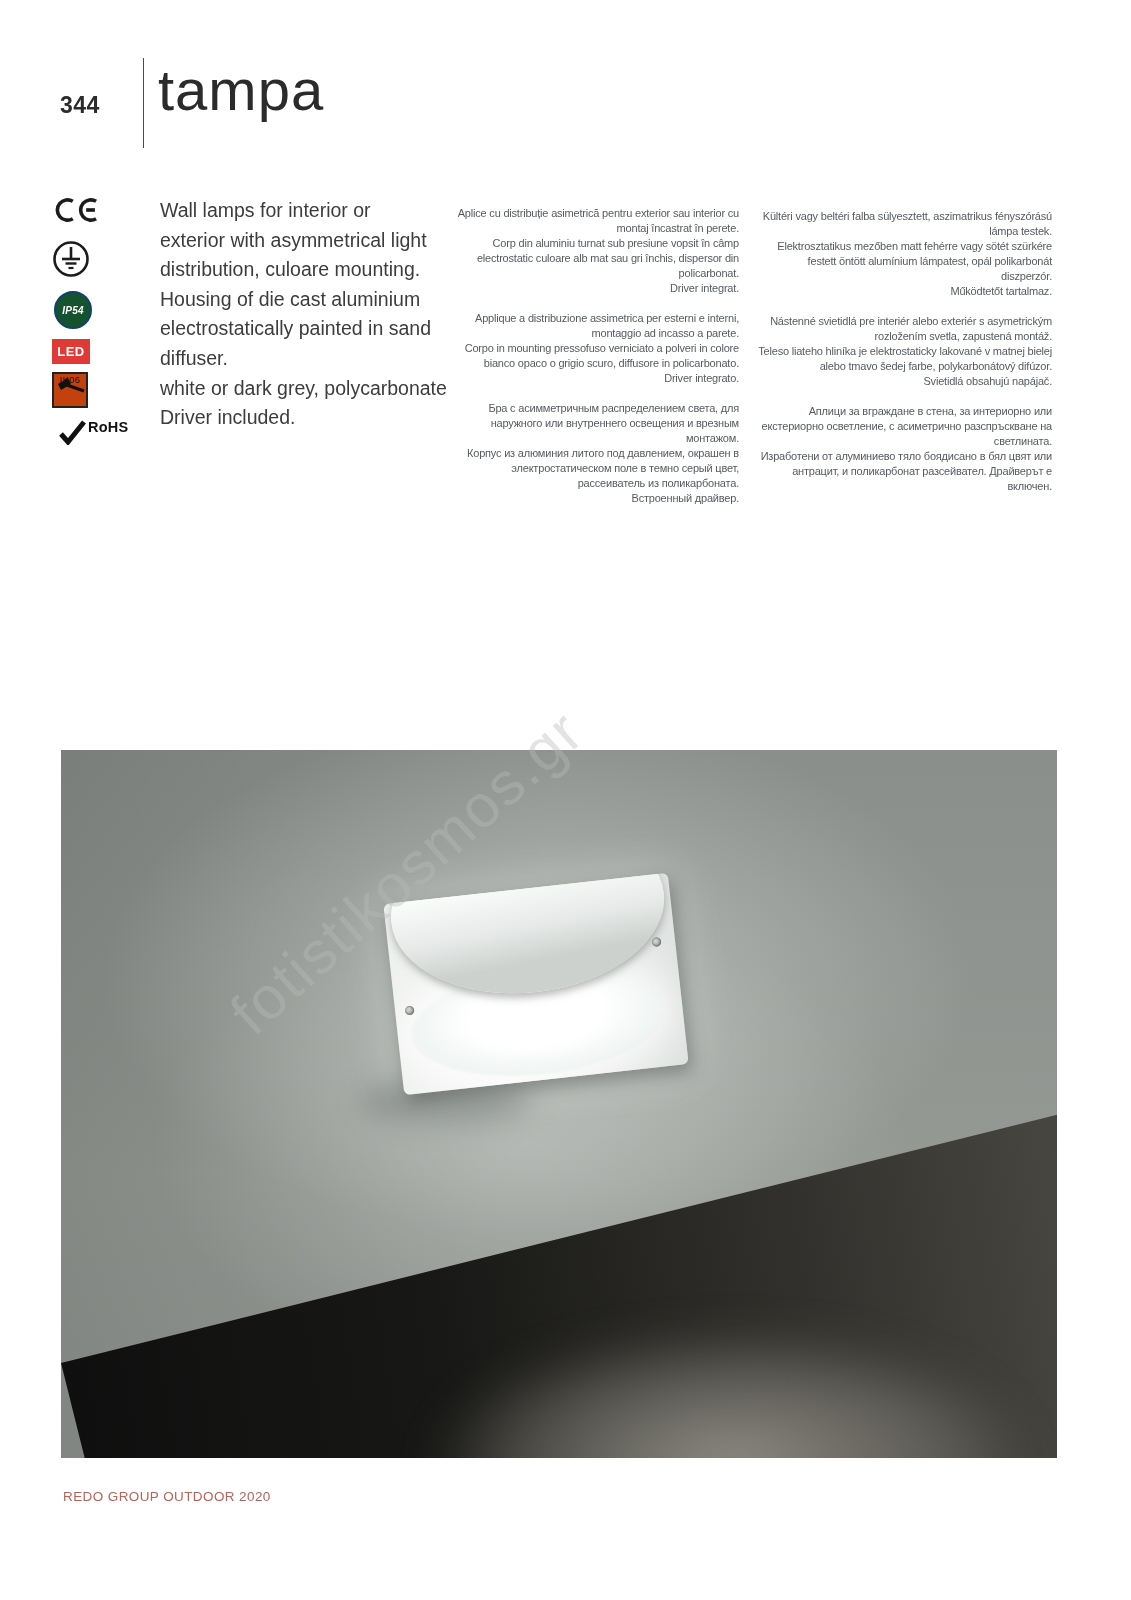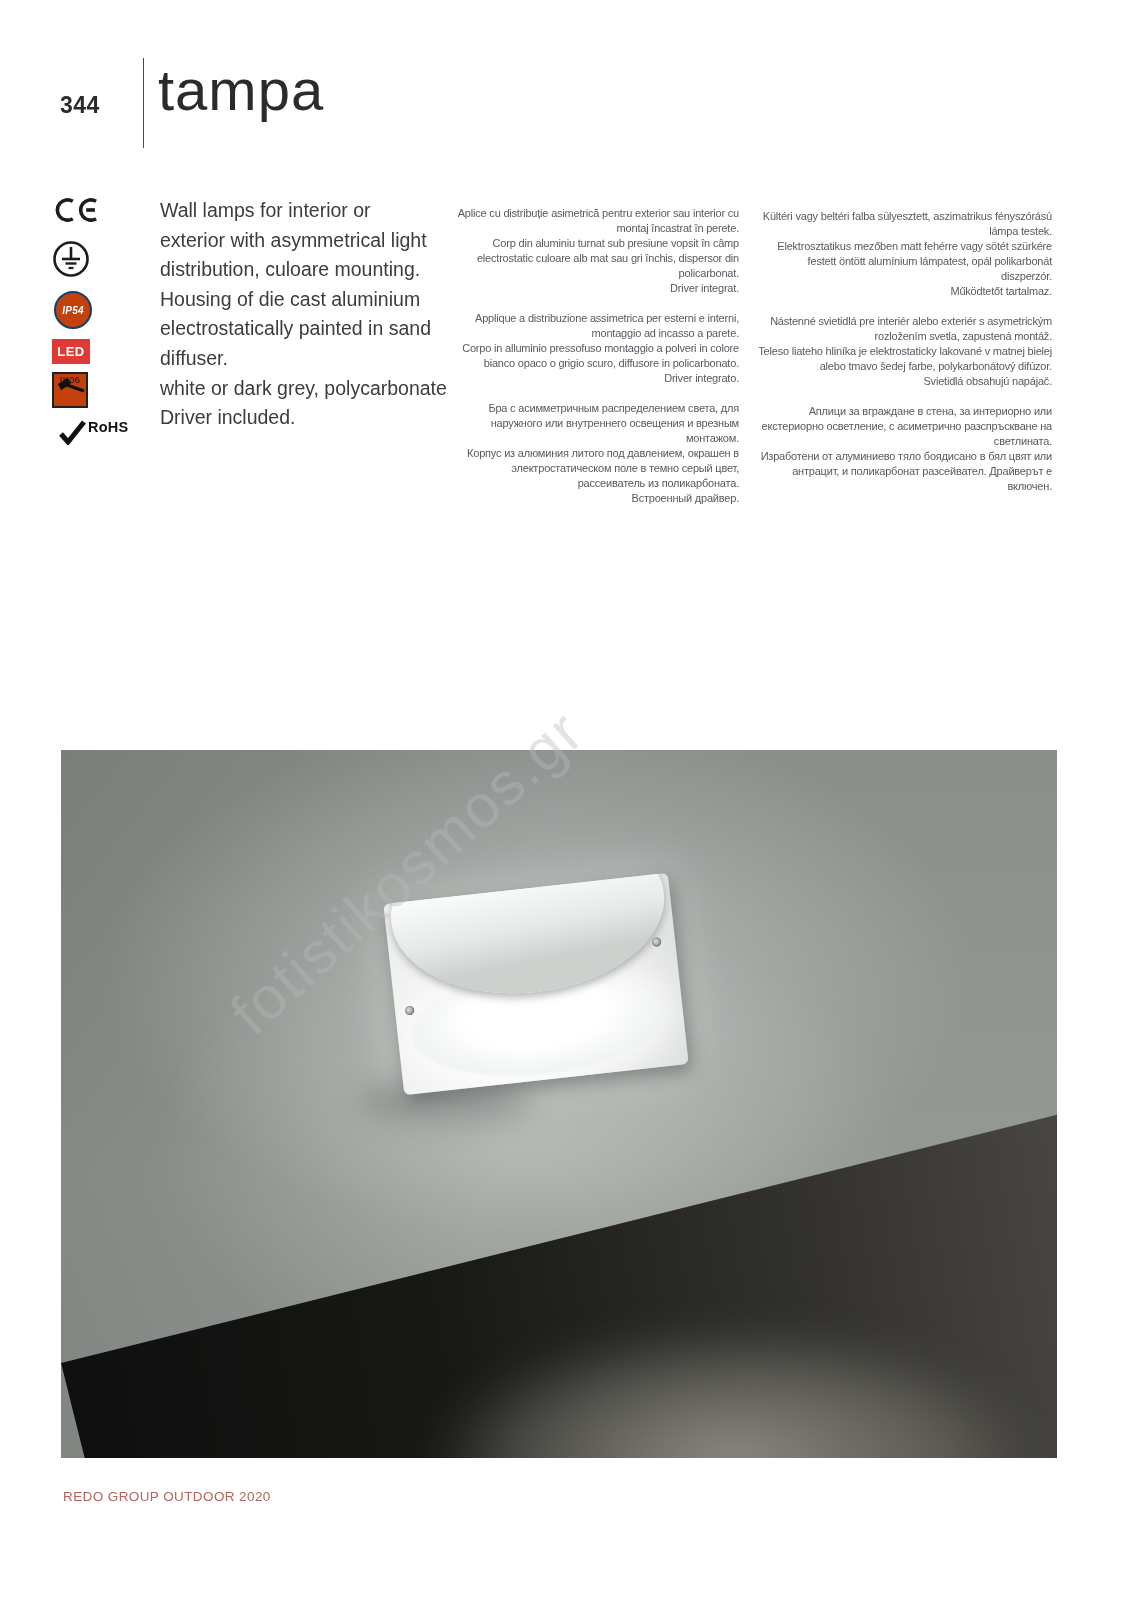--- a/index.html
+++ b/index.html
@@ -7,21 +7,21 @@
     width:1131px;height:1600px;position:relative;background:#ffffff;
     font-family:"Liberation Sans", sans-serif;color:#3c3c3c;overflow:hidden;
   }
   
   .page-number{position:absolute;left:60px;top:92px;font-size:23px;font-weight:700;color:#2b2b2b;letter-spacing:.5px;}
   .header-divider{position:absolute;left:143px;top:58px;width:1px;height:90px;background:#4a4a4a;}
   .product-name{position:absolute;left:158px;top:56px;font-size:58px;font-weight:400;color:#2b2b2b;letter-spacing:1px;}
   
   .cert-col{position:absolute;left:52px;top:191px;width:58px;display:flex;flex-direction:column;align-items:flex-start;}
   .cert-item{margin-bottom:7px;}
-  .badge-ip54{width:34px;height:34px;border-radius:50%;background:#c2410c;border:2px solid #12406f;
+  .badge-ip54{width:34px;height:34px;border-radius:50%;background:#14532d;border:2px solid #12406f;
     display:flex;align-items:center;justify-content:center;color:#fff;font-size:10px;font-weight:700;
     letter-spacing:.2px;margin:2px 0 7px 2px;font-style:italic;}
   .badge-led{width:38px;height:25px;background:#e03a36;display:flex;align-items:center;justify-content:center;
     color:#fff;font-size:13px;font-weight:700;letter-spacing:.5px;margin:3px 0 8px 0;text-align:right;}
   .badge-ik06{width:36px;height:36px;border:2px solid #222;background:#c2410c;box-sizing:border-box;
     display:flex;flex-direction:column;align-items:center;margin-bottom:9px;position:relative;}
   .badge-ik06 svg{position:absolute;top:2px;left:1px;}
   .badge-ik06 .ik-label{font-size:9.5px;color:#111;line-height:11px;letter-spacing:.2px;}
   .badge-rohs{display:flex;flex-direction:row;align-items:flex-start;margin-top:2px;}
   .badge-rohs svg{margin-left:6px;margin-bottom:-7px;}
@@ -150,21 +150,21 @@
 </div>
 
 <div class="desc-col desc-col-1">
   <div class="desc-block">
     <div>Aplice cu distribuție asimetrică pentru exterior sau interior cu montaj încastrat în perete.</div>
     <div>Corp din aluminiu turnat sub presiune vopsit în câmp electrostatic culoare alb mat sau gri închis, dispersor din policarbonat.</div>
     <div>Driver integrat.</div>
   </div>
   <div class="desc-block">
     <div>Applique a distribuzione assimetrica per esterni e interni, montaggio ad incasso a parete.</div>
-    <div>Corpo in alluminio pressofuso montaggio a polveri in colore bianco opaco o grigio scuro, diffusore in policarbonato.</div>
+    <div>Corpo in mounting pressofuso verniciato a polveri in colore bianco opaco o grigio scuro, diffusore in policarbonato.</div>
     <div>Driver integrato.</div>
   </div>
   <div class="desc-block">
     <div>Бра с асимметричным распределением света, для наружного или внутреннего освещения и врезным монтажом.</div>
     <div>Корпус из алюминия литого под давлением, окрашен в электростатическом поле в темно серый цвет, рассеиватель из поликарбоната.</div>
     <div>Встроенный драйвер.</div>
   </div>
 </div>
 
 <div class="desc-col desc-col-2">

